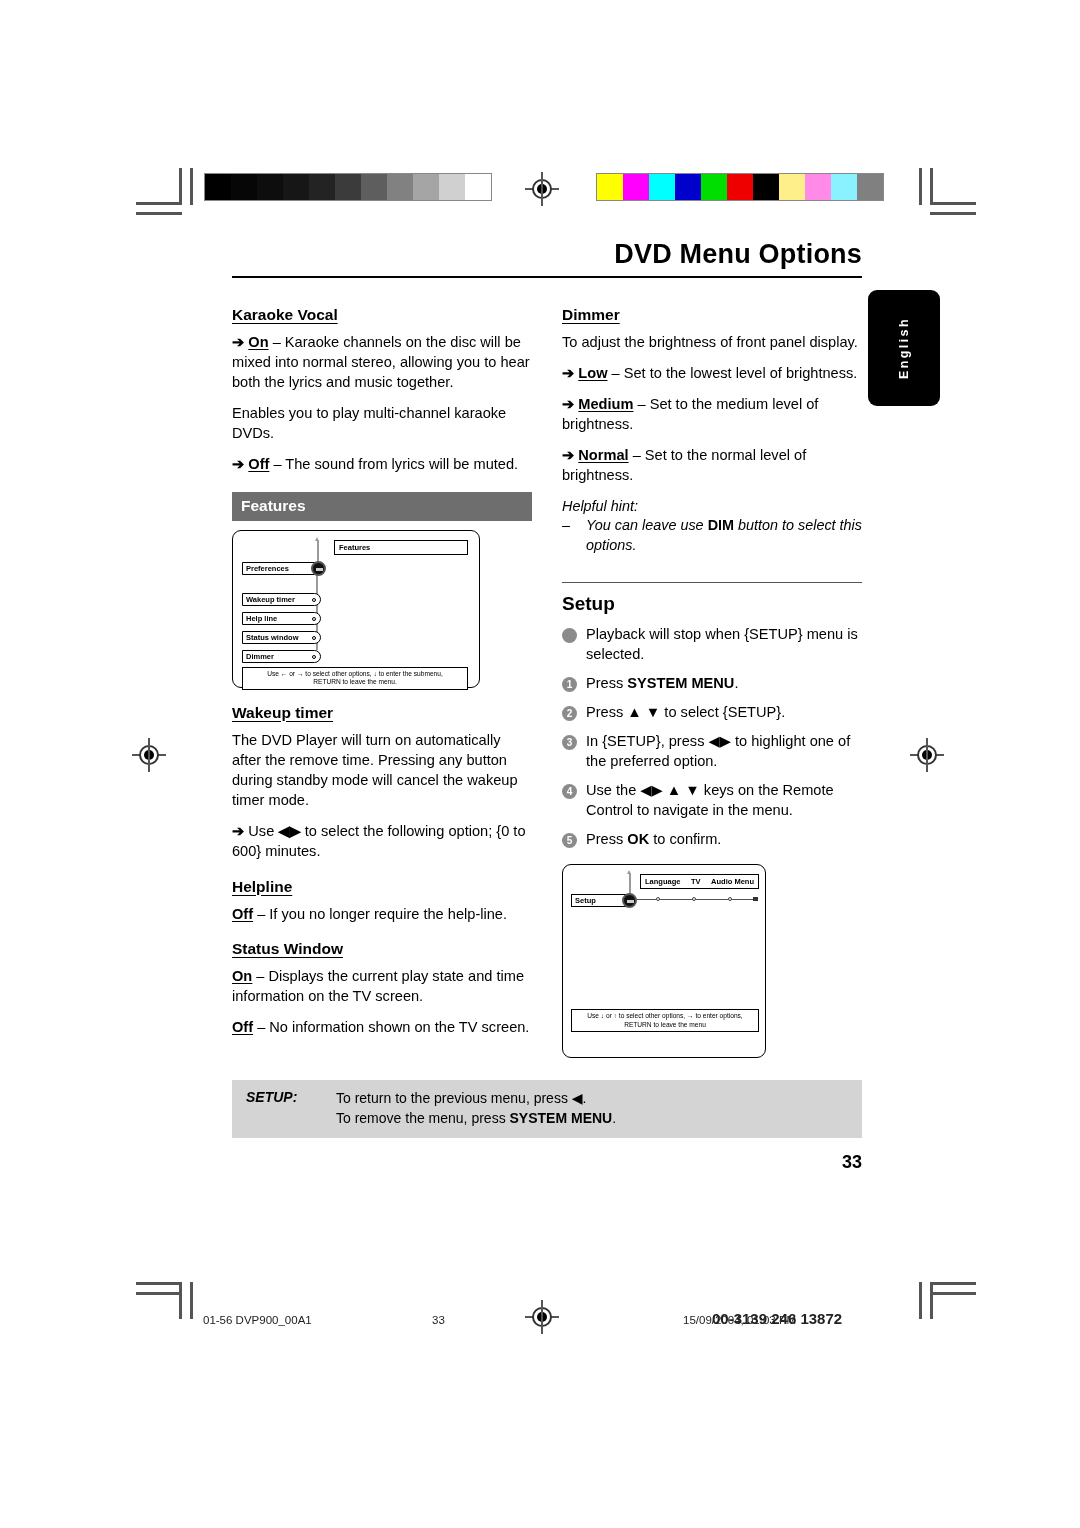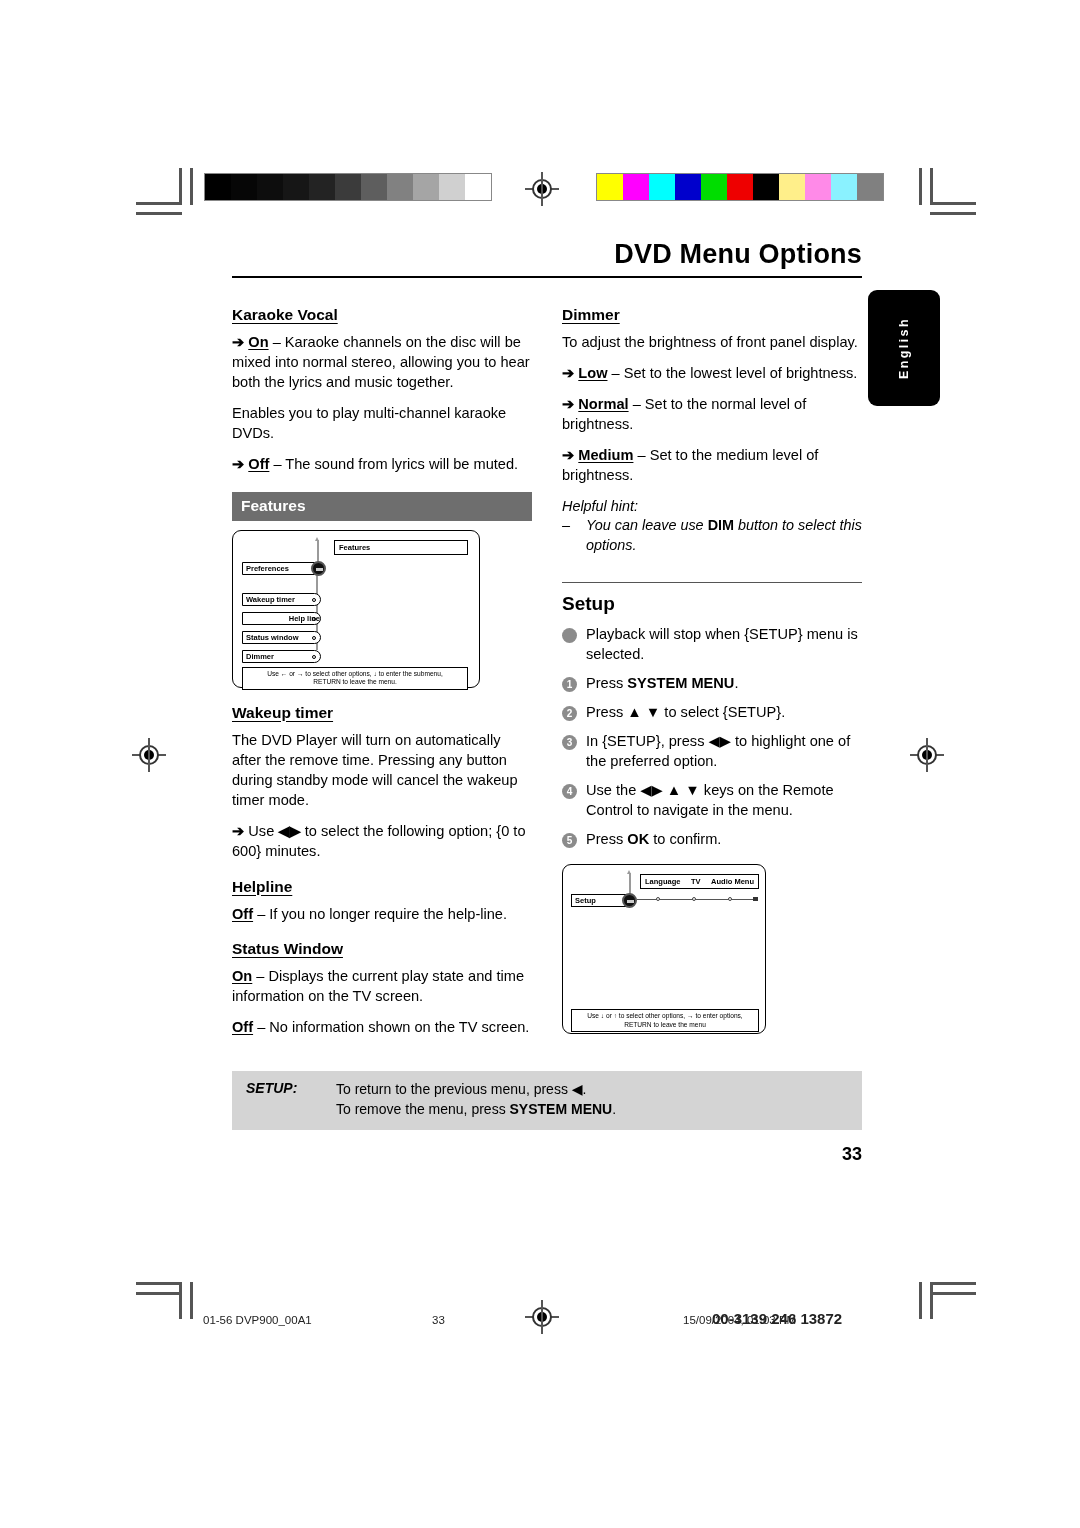--- a/index.html
+++ b/index.html
@@ -191,21 +191,21 @@
         <div class="item" style="left:9px;top:31px;width:79px;">
           <span>Preferences</span>
           <i class="dot"></i>
         </div>
         <div class="hub" style="left:78px;top:30px;"></div>
 
         <div class="item" style="left:9px;top:62px;width:79px;">
           <span>Wakeup timer</span>
           <i class="dot"></i>
         </div>
-        <div class="item" style="left:9px;top:81px;width:79px;text-align:right;">
+        <div class="item" style="left:9px;top:81px;width:79px;">
           <span>Help line</span>
           <i class="dot"></i>
         </div>
         <div class="item" style="left:9px;top:100px;width:79px;">
           <span>Status window</span>
           <i class="dot"></i>
         </div>
         <div class="item" style="left:9px;top:119px;width:79px;">
           <span>Dimmer</span>
           <i class="dot"></i>
@@ -242,25 +242,25 @@
 
       <h3 class="sub">Dimmer</h3>
       <p class="body">To adjust the brightness of front panel display.</p>
 
       <p class="body">
         <span class="arrow">➔</span>
         <span class="u">Low</span><span> – Set to the lowest level of brightness.</span>
       </p>
       <p class="body">
         <span class="arrow">➔</span>
+        <span class="u">Medium</span><span> – Set to the medium level of brightness.</span>
+      </p>
+      <p class="body">
+        <span class="arrow">➔</span>
         <span class="u">Normal</span><span> – Set to the normal level of brightness.</span>
-      </p>
-      <p class="body">
-        <span class="arrow">➔</span>
-        <span class="u">Medium</span><span> – Set to the medium level of brightness.</span>
       </p>
 
       <p class="hint">Helpful hint:</p>
       <div class="hintrow">
         <span class="dash">–</span>
         <span><span>You can leave use </span><b style="font-style:normal;">DIM</b><span> button to select this options.</span></span>
       </div>
 
       <div class="hrule2"></div>
       <h2 class="setup">Setup</h2>
@@ -288,21 +288,21 @@
       <div class="step">
         <span class="bullet">4</span>
         <span><span>Use the </span><span>◀▶ ▲ ▼</span><span> keys on the Remote Control to navigate in the menu.</span></span>
       </div>
 
       <div class="step">
         <span class="bullet">5</span>
         <span><span>Press </span><b>OK</b><span> to confirm.</span></span>
       </div>
 
-      <div class="osd" style="width:204px;height:170px;margin-top:14px;">
+      <div class="osd" style="width:204px;height:194px;margin-top:14px;">
         <div class="uparrow" style="left:66px;top:8px;height:22px;"></div>
         <div class="titlebox" style="left:77px;top:9px;width:119px;display:flex;justify-content:space-between;">
           <span>Language</span>
           <span>TV</span>
           <span>Audio Menu</span>
         </div>
         <div class="item" style="left:8px;top:29px;width:58px;border-radius:0;">
           <span>Setup</span>
         </div>
         <div class="hub" style="left:59px;top:28px;"></div>

